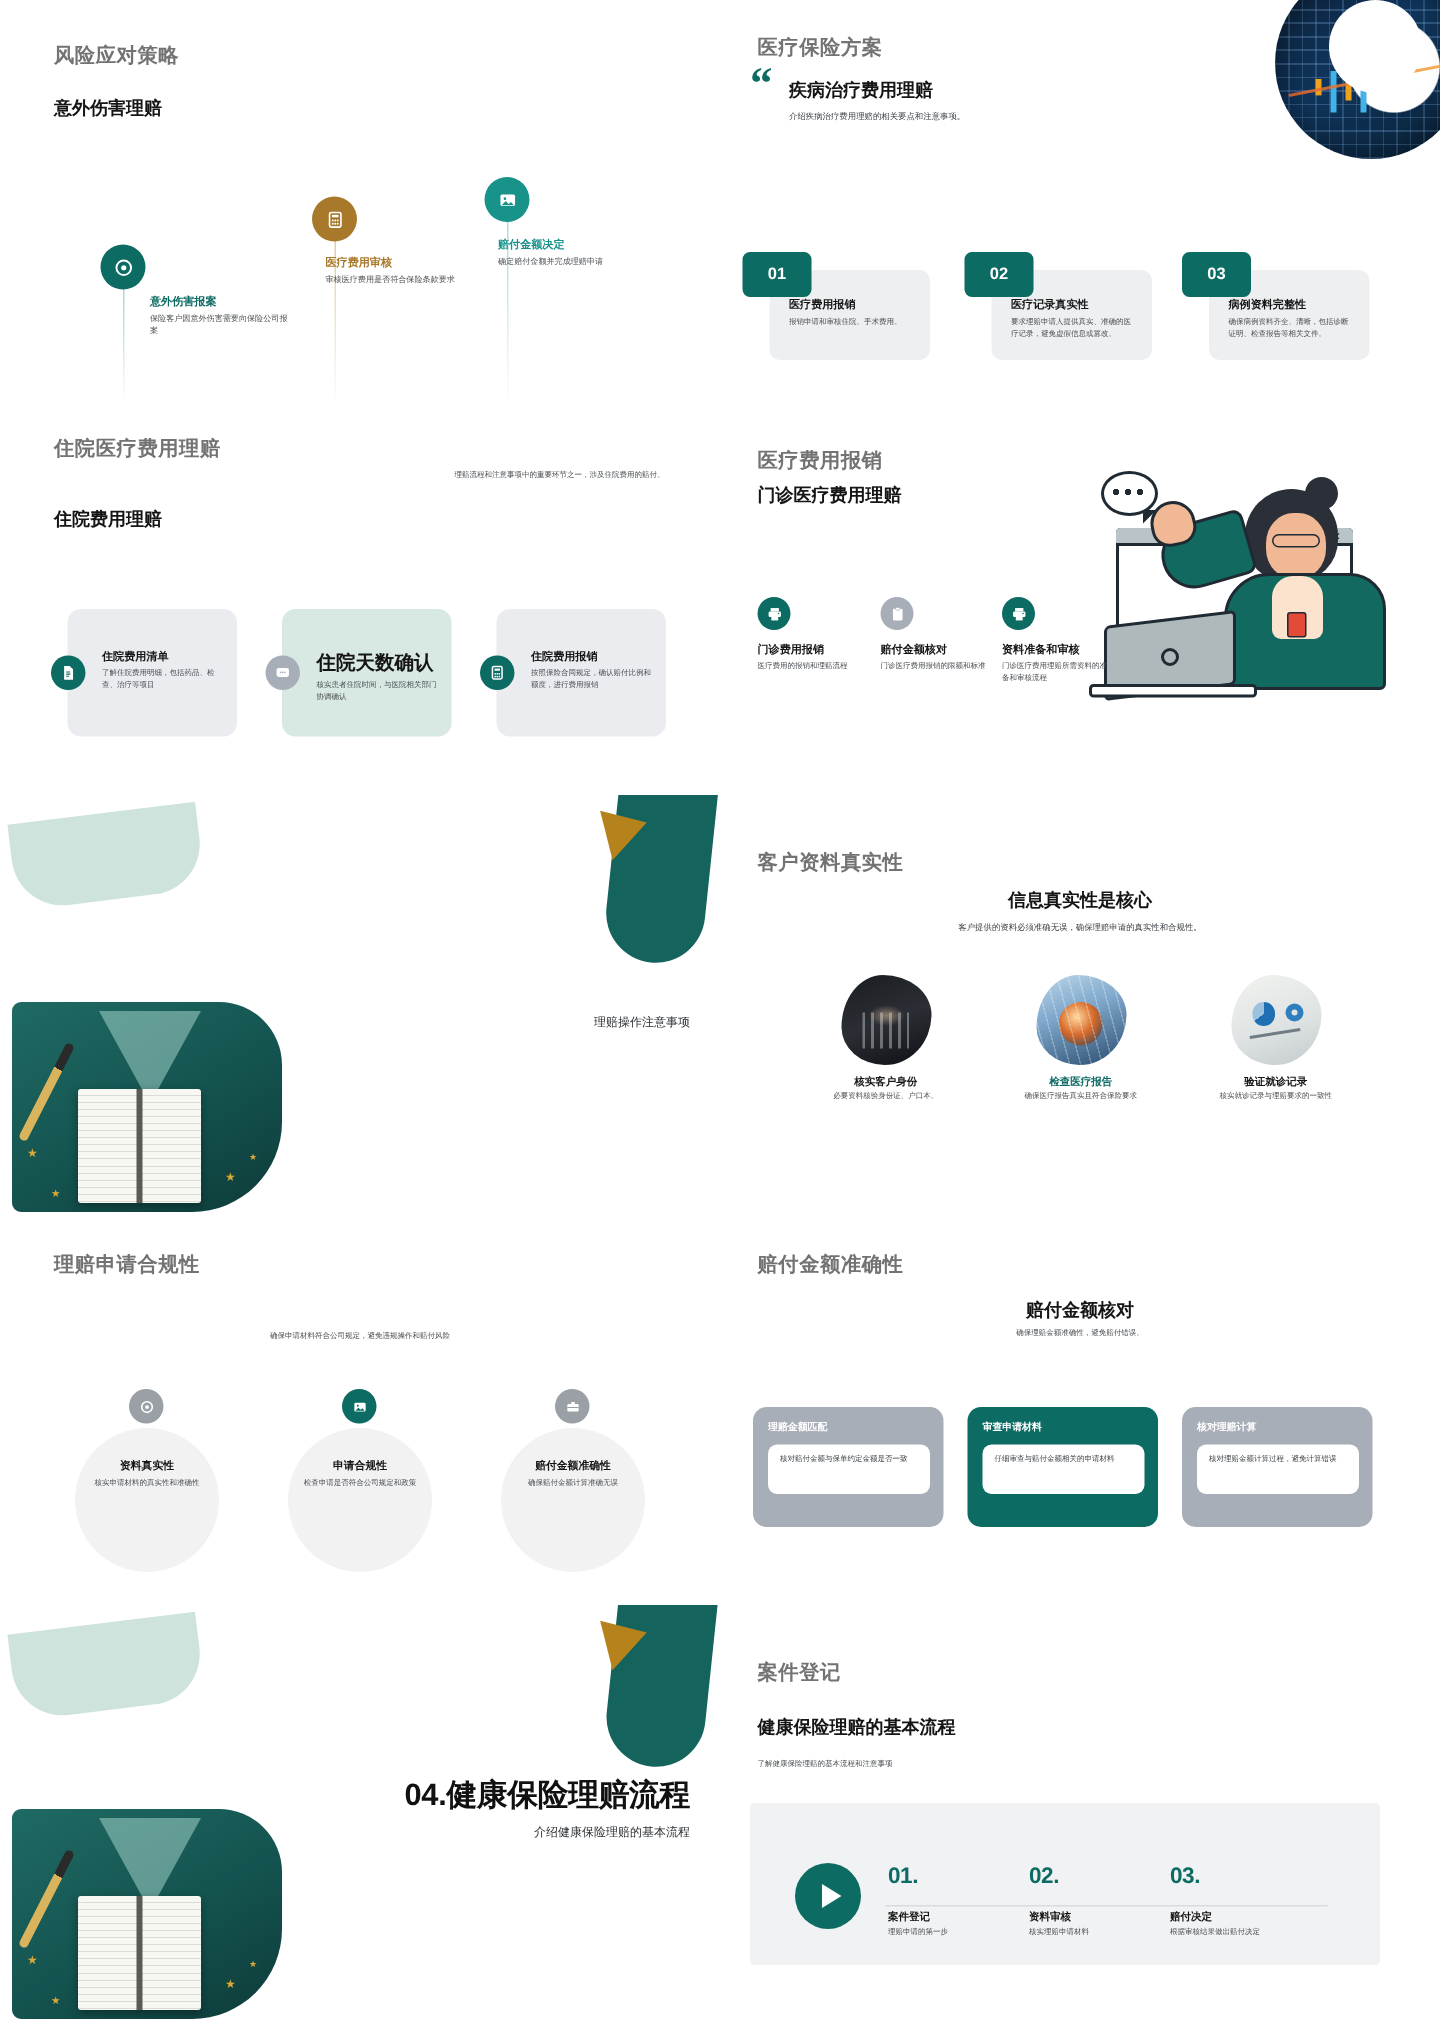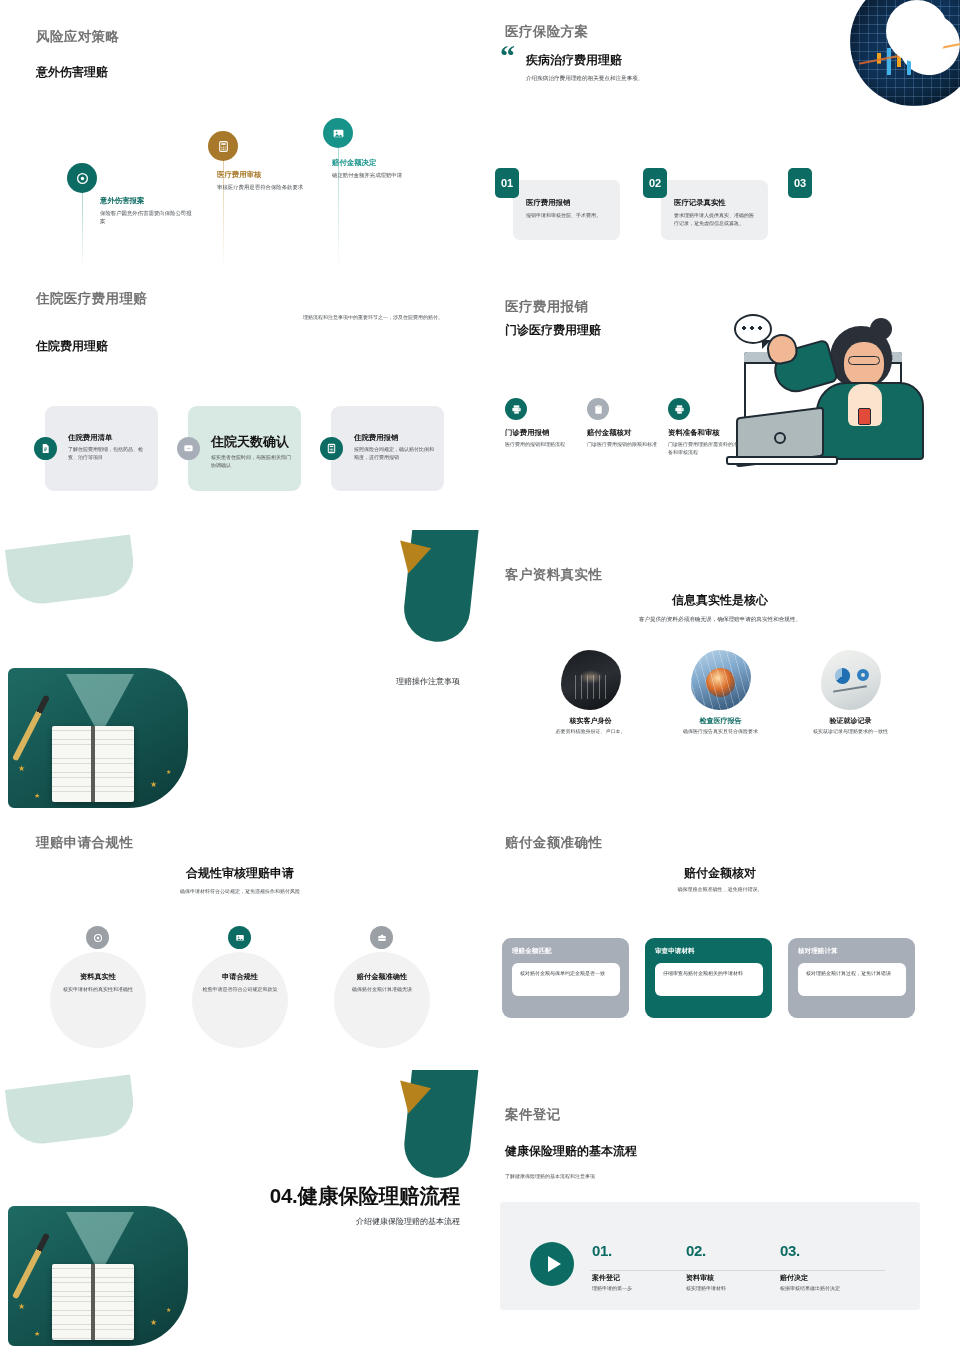--- a/index.html
+++ b/index.html
@@ -25,21 +25,21 @@
 
   
   .tl-stem { position: absolute; width: 1.3px; }
   .tl-pin { position: absolute; width: 30px; height: 30px; border-radius: 50% 50% 50% 50%; display:flex; align-items:center; justify-content:center; }
   .tl-pin:after{ content:""; position:absolute; bottom:-5px; left:50%; transform:translateX(-50%) rotate(45deg); width:10px; height:10px; border-radius:2px; background:inherit; z-index:-1;}
   .tl-ico { width: 13px; height: 13px; display:block; }
   .tl-title { font-weight: bold; font-size: 7.4px; }
   .tl-desc { font-size: 5.4px; line-height: 1.5; color: #4a4f53; width: 92px; margin-top: 3px;}
 
   
-  .numbox { position:absolute; width: 24px; height: 30px; border-radius: 5px; background:#0c6b62;
+  .numbox { position:absolute; width: 46px; height: 30px; border-radius: 5px; background:#0c6b62;
             color:#fff; font-weight:bold; font-size: 11px; display:flex; align-items:center; justify-content:center; z-index:3;}
   .numcard { position:absolute; background:#edeff1; border-radius:7px; padding: 18px 11px 12px 13px; }
   .numcard .h3 { color:#151515; margin-bottom:4px; }
 
   
   .softcard { position:absolute; border-radius: 9px; }
   .sc-ico { position:absolute; width: 23px; height: 23px; border-radius:50%; display:flex; align-items:center; justify-content:center; z-index:4;}
 
   
   .mini-ico { width: 22px; height: 22px; border-radius: 50%; display:flex; align-items:center; justify-content:center; margin-bottom: 8px;}
@@ -150,20 +150,24 @@
       <div class="body-xs">报销申请和审核住院、手术费用。</div>
     </div>
 
     <div class="numbox" style="left:163px;top:168px;">02</div>
     <div class="numcard" style="left:181px;top:180px;width:107px;height:60px;">
       <div class="h3" style="font-size:7.4px;">医疗记录真实性</div>
       <div class="body-xs">要求理赔申请人提供真实、准确的医疗记录，避免虚假信息或篡改。</div>
     </div>
 
     <div class="numbox" style="left:308px;top:168px;">03</div>
+    <div class="numcard" style="left:326px;top:180px;width:107px;height:60px;">
+      <div class="h3" style="font-size:7.4px;">病例资料完整性</div>
+      <div class="body-xs">确保病例资料齐全、清晰，包括诊断证明、检查报告等相关文件。</div>
+    </div>
   </div>
 
   <div class="slide" style="left:0;top:276px;width:480px;height:254px;">
     <div class="kicker" style="position:absolute;left:36px;top:14px;">住院医疗费用理赔</div>
     <div class="h2" style="position:absolute;left:36px;top:62px;">住院费用理赔</div>
     <div class="body-xs right" style="position:absolute;left:288px;top:38px;width:155px;">理赔流程和注意事项中的重要环节之一，涉及住院费用的赔付。</div>
 
     <div class="softcard" style="left:45px;top:130px;width:113px;height:85px;background:#eaecef;"></div>
     <div class="sc-ico" style="left:34px;top:161px;background:#0c6b62;">
       <svg width="11" height="11" viewBox="0 0 24 24">
@@ -324,21 +328,20 @@
         <div style="position:absolute;left:60%;top:32%;width:20%;height:20%;border-radius:50%;border:4px solid #2f7fc0;"></div>
         <div style="position:absolute;left:20%;top:64%;width:56%;height:2px;background:#6f7c85;transform:rotate(-9deg);"></div>
       </div>
       <div class="h3 center" style="font-size:7px;color:#151515;">验证就诊记录</div>
       <div class="body-xs center" style="margin-top:2px;">核实就诊记录与理赔要求的一致性</div>
     </div>
   </div>
 
   <div class="slide" style="left:0;top:820px;width:480px;height:250px;">
     <div class="kicker" style="position:absolute;left:36px;top:14px;">理赔申请合规性</div>
-    <div class="h2 center" style="position:absolute;left:0;right:0;top:45px;">合规性审核理赔申请</div>
     <div class="body-xs center" style="position:absolute;left:70px;right:70px;top:68px;">确保申请材料符合公司规定，避免违规操作和赔付风险</div>
 
     <div style="position:absolute;left:50px;top:132px;width:96px;height:96px;border-radius:50%;background:#f2f2f3;"></div>
     <div style="position:absolute;left:86px;top:106px;width:23px;height:23px;border-radius:50%;background:#9aa0a6;display:flex;align-items:center;justify-content:center;">
       <svg width="10" height="10" viewBox="0 0 24 24">
           <circle cx="12" cy="12" r="8.5" fill="none" stroke="#fff" stroke-width="2.6"></circle>
           <circle cx="12" cy="12" r="3" fill="#fff"></circle>
         </svg>
     </div>
     <div style="position:absolute;left:46px;top:152px;width:104px;text-align:center;">

